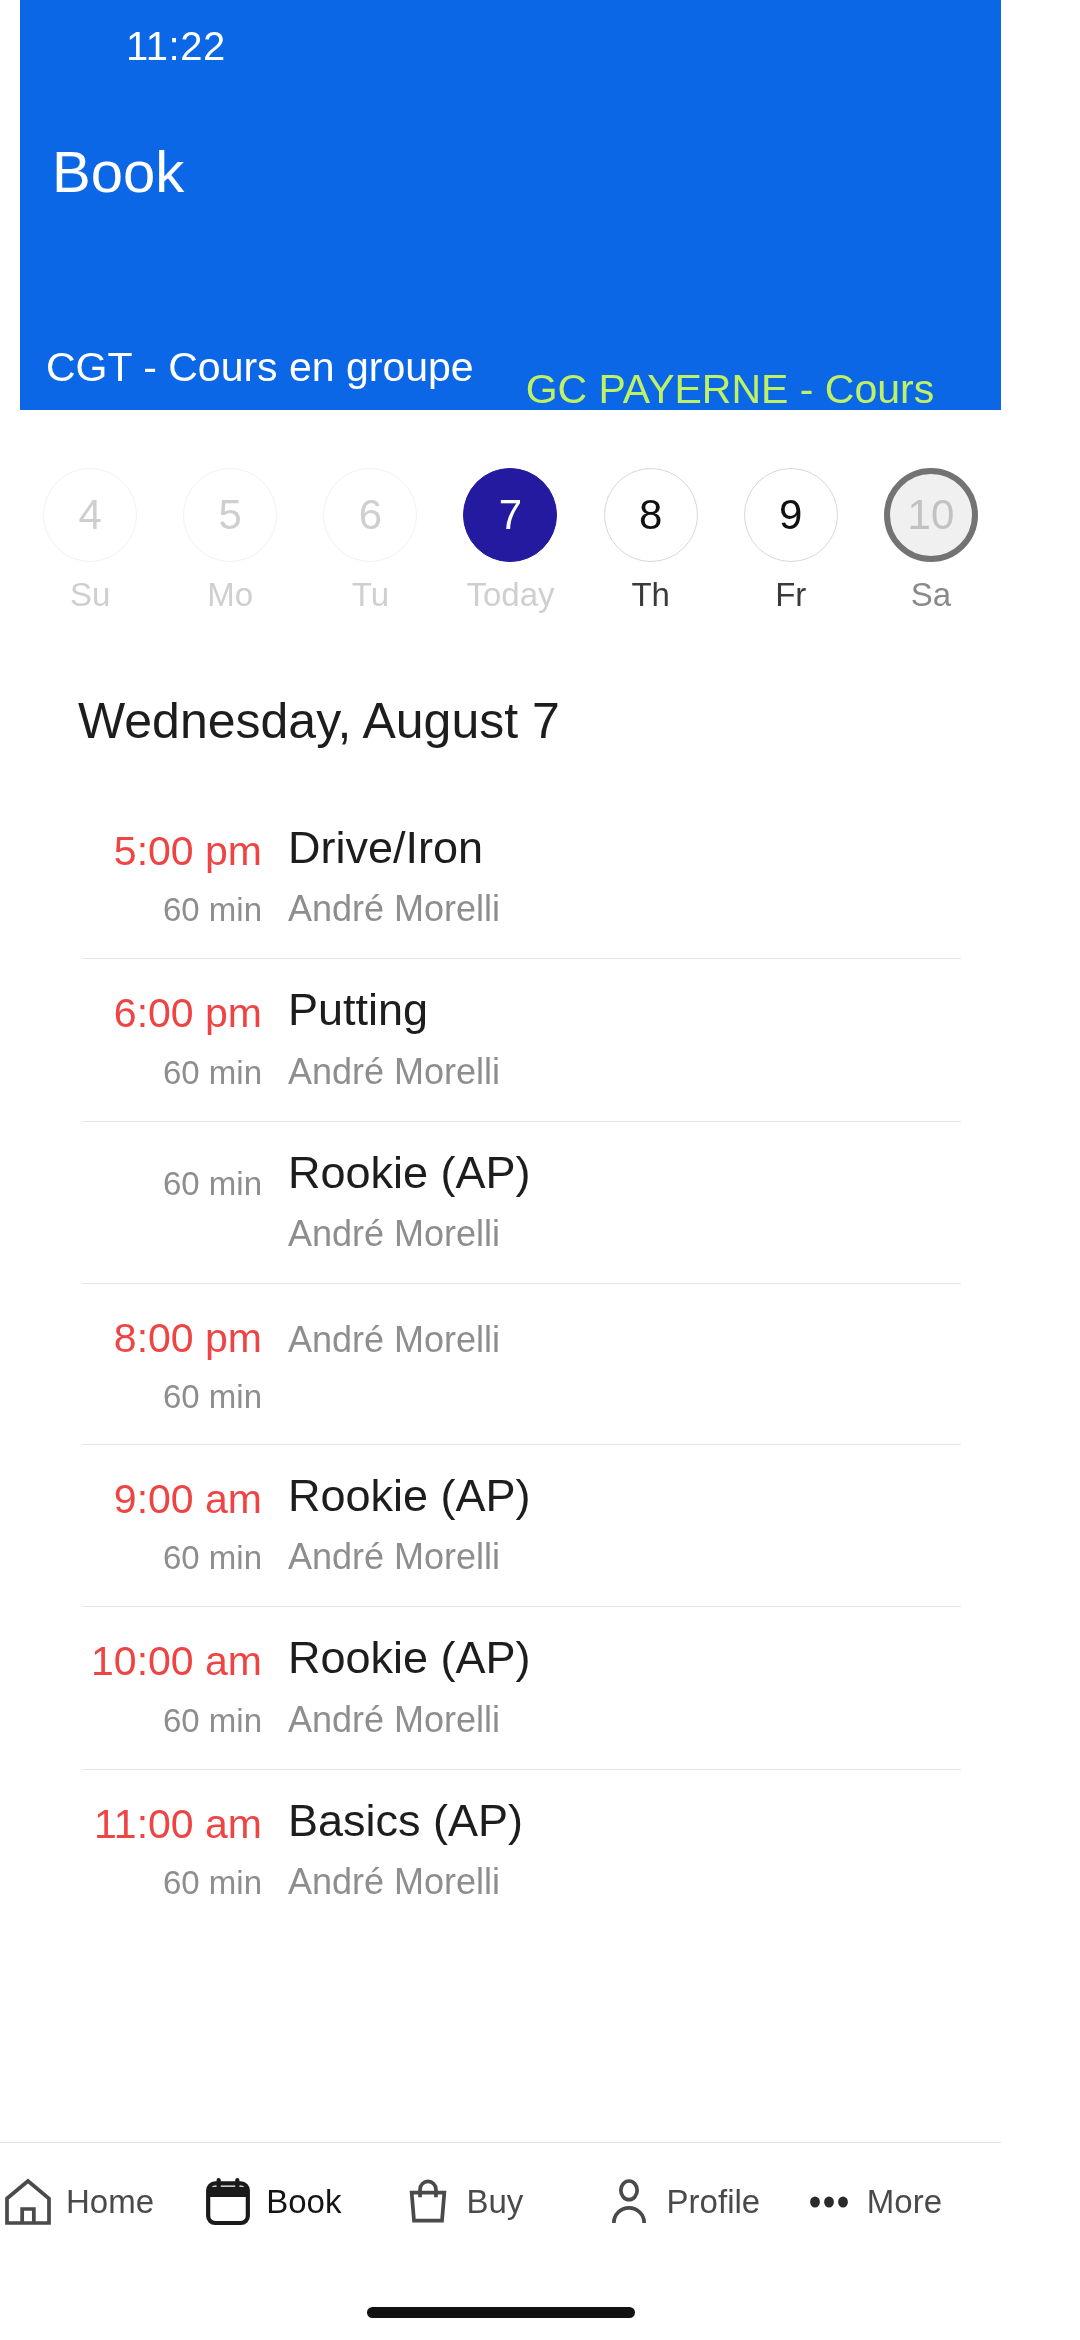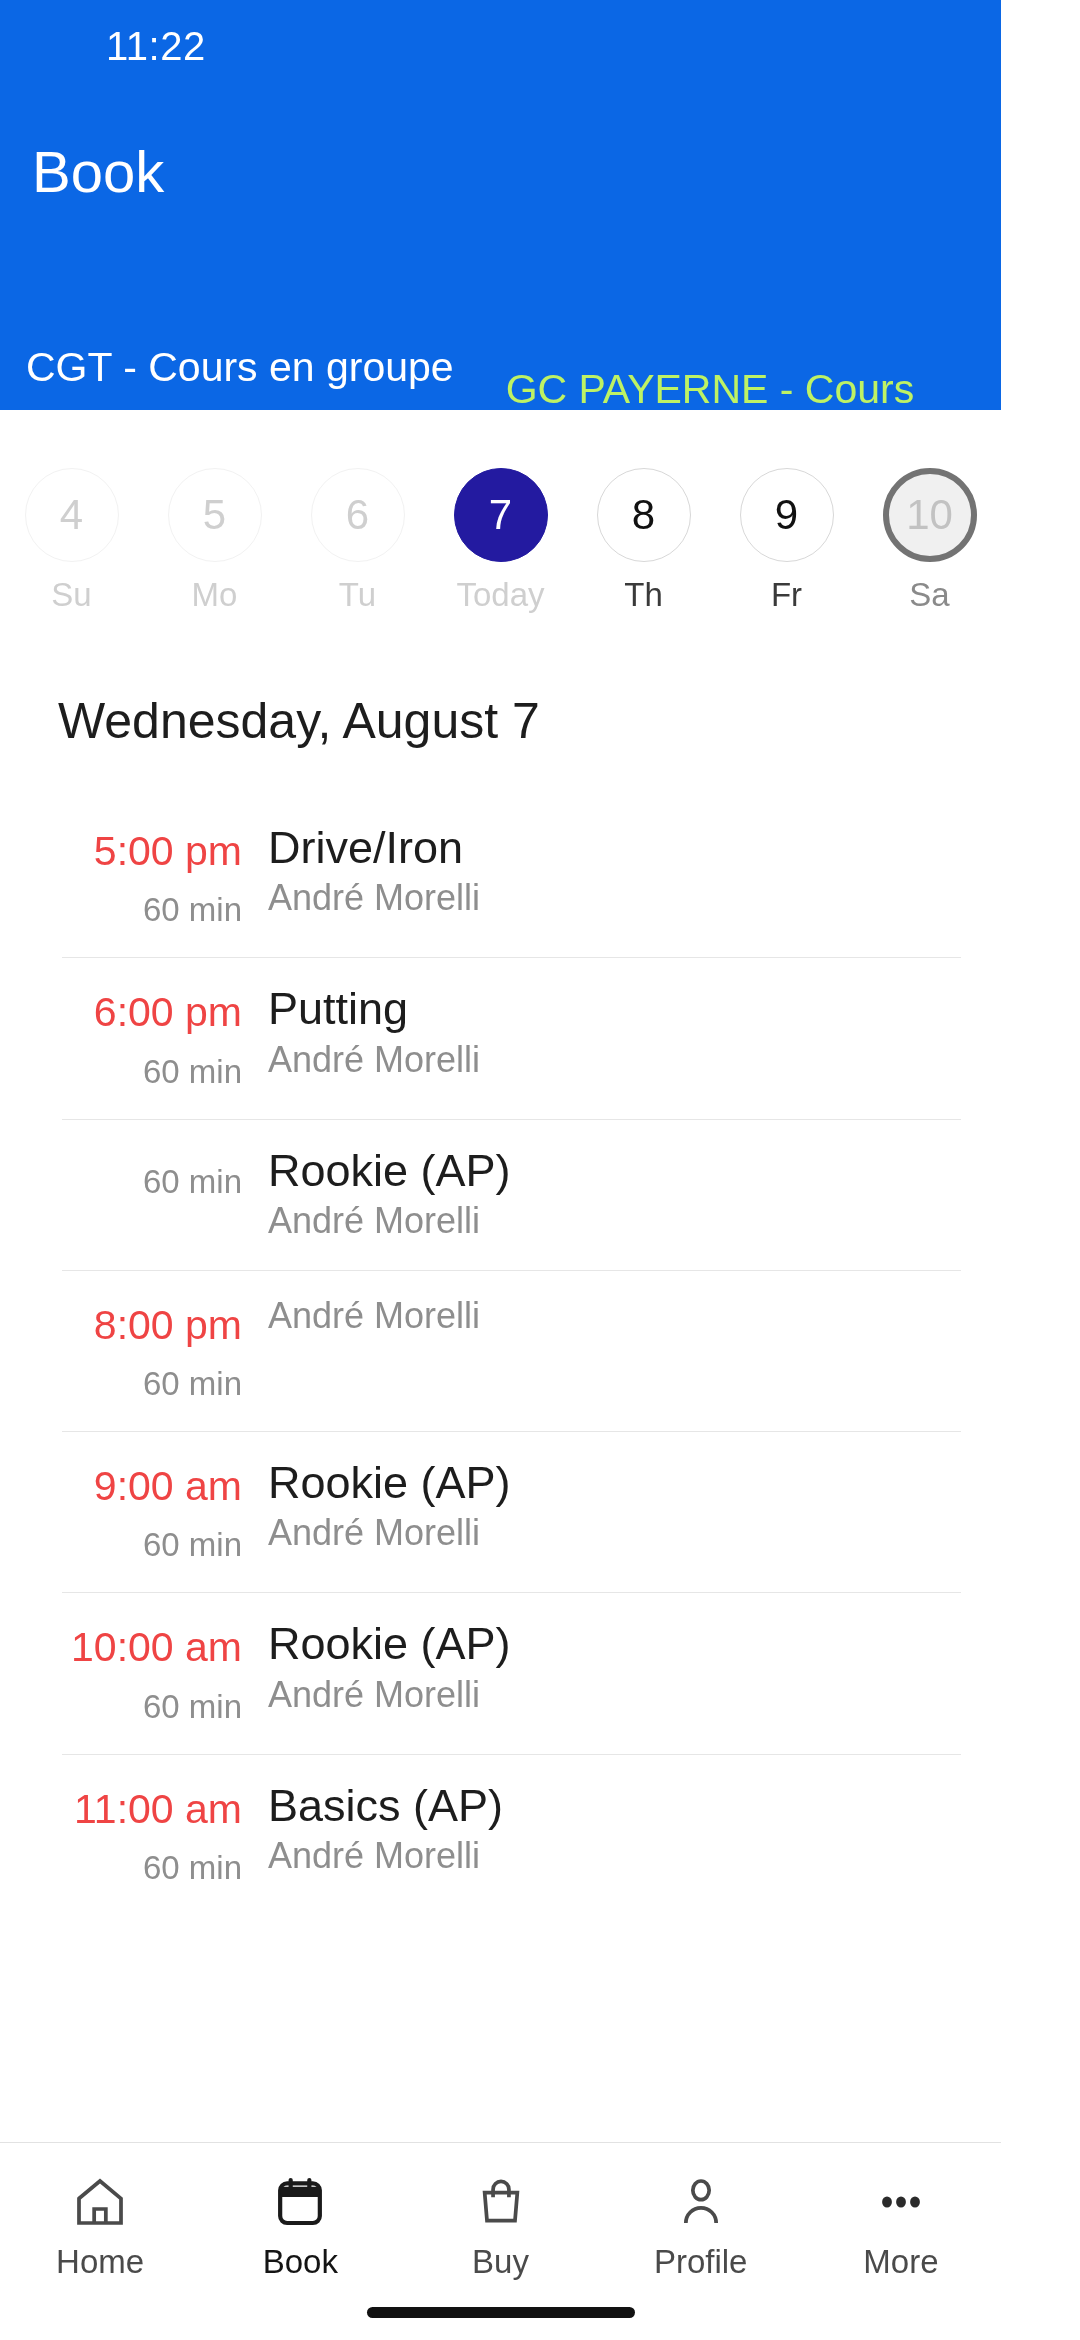--- a/index.html
+++ b/index.html
@@ -2,21 +2,21 @@
 <html><head>
 <meta charset="utf-8">
 <style>
   * { margin:0; padding:0; box-sizing:border-box; }
   html, body {
     width:1080px; height:2340px;
     background:#ffffff;
     font-family:"Liberation Sans", sans-serif;
     overflow:hidden;
   }
-  #app { position:relative; width:1001px; height:2340px; background:#fff; }
+  #app { position:relative; width:1001px; height:2340px; background:#fff;padding-left:20px; }
 
   
   .header {
     background:#0b67e5;
     height:410px;
     position:relative;
     width:100%;
   }
   .statusbar {
     height:92px;
@@ -152,38 +152,38 @@
     padding-left:8px;
   }
   .sess-title {
     font-size:45px;
     color:#1d1d1d;
     line-height:1.25;
   }
   .sess-coach {
     font-size:36px;
     color:#8e8e8e;
-    margin-top:1px;
+    margin-top:12px;
   }
 
   
   .bottomnav {
     position:absolute;
     left:0; right:0; bottom:0;
     height:198px;
     background:#ffffff;
     border-top:1px solid #e2e2e2;
     display:flex;
     align-items:flex-start;
     padding-top:28px;
   }
   .navitem {
     flex:1 1 0;
     display:flex;
-    flex-direction:column;
+    flex-direction:row;
     align-items:center;
     gap:10px;
   }
   .navicon { height:62px; display:flex; align-items:center; justify-content:center; }
   .navlabel { font-size:33px; color:#4a4a4a; }
   .navitem.active .navlabel { color:#141414; }
   .home-indicator {
     position:absolute;
     left:50%;
     transform:translateX(-50%);

